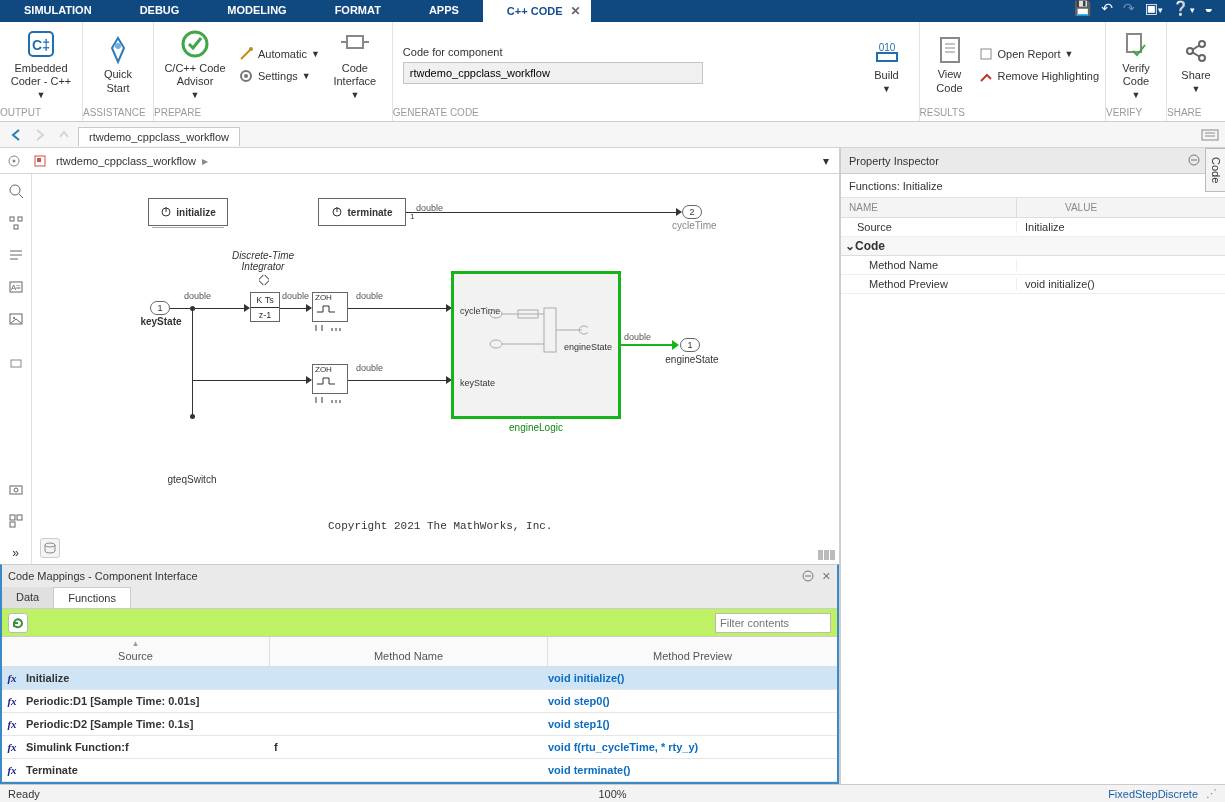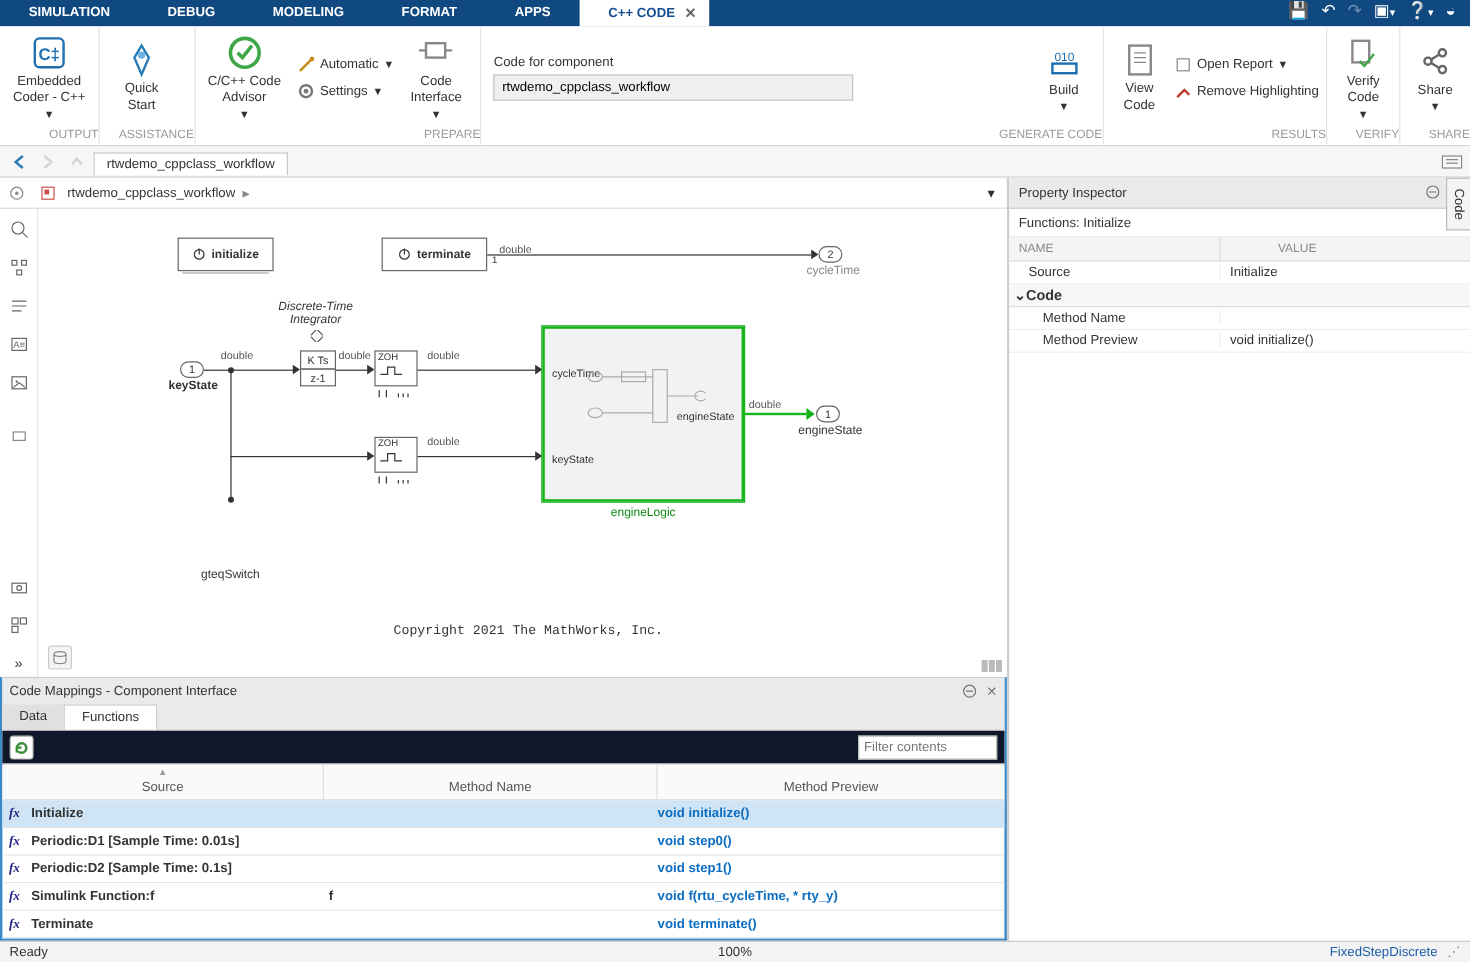--- a/index.html
+++ b/index.html
@@ -10,21 +10,21 @@
 .top-tab { color: #fff; font-weight: 700; font-size: 11px; padding: 4px 24px; cursor: pointer; }
 .top-tab.active { background: #fff; color: #144e90; display:flex; align-items:center; gap:8px; padding-right:10px;}
 .top-tab.active .close { font-size: 12px; color: #666;}
 .titlebar-right { margin-left:auto; display:flex; align-items:center; gap:10px; padding-right:12px; padding-bottom:4px;}
 .tb-icon { color:#fff; font-size:14px; cursor:pointer;}
 
 
 .toolstrip { height: 100px; background: #fff; border-bottom: 1px solid #ccc; display: flex; }
 .ts-group { border-right: 1px solid #e3e3e3; display: flex; flex-direction: column; justify-content: space-between; }
 .ts-group-body { flex:1; display:flex; align-items:center; gap:4px; padding:4px 6px;}
-.ts-group-title { height: 14px; font-size: 10px; color: #9a9a9a; text-align: right; padding-bottom:2px;margin-left:16px;}
+.ts-group-title { height: 14px; font-size: 10px; color: #9a9a9a; text-align: left; padding-bottom:2px;}
 .ts-big-btn { width:70px; display:flex; flex-direction:column; align-items:center; justify-content:center; gap:2px; padding:2px 2px; cursor:pointer; font-size:11px; text-align:center; line-height:1.2;}
 .ts-big-btn .ico { width:32px; height:32px; display:flex; align-items:center; justify-content:center; }
 .ts-small-row { display:flex; align-items:center; gap:4px; font-size:11px; cursor:pointer;}
 .ts-small-row .ico { width:16px; height:16px; display:inline-flex; align-items:center; justify-content:center;}
 svg { display:block; }
 .ts-col { display:flex; flex-direction:column; gap:6px; justify-content:center;}
 .code-comp { display:flex; flex-direction:column; gap:4px; padding:4px; }
 .code-comp-label { font-size:11px; color:#333;}
 .code-comp-input { width:300px; height:22px; background:#f0f0f0; border:1px solid #c4c4c4; padding:0 6px; font-size:11px;}
 
@@ -69,21 +69,21 @@
 .canvas-scale { position:absolute; right:4px; bottom:4px; display:flex; gap:1px;}
 .canvas-scale div { width:5px; height:10px; background:#bbb;}
 
 
 .cm-panel { border:2px solid #3b89c7; border-top:1px solid #ccc;}
 .cm-title { height:22px; background:#eaeaea; display:flex; align-items:center; padding:0 6px; font-size:11px;}
 .cm-title .right { margin-left:auto; display:flex; gap:8px;}
 .cm-tabs { height:22px; display:flex; background:#eaeaea; border-bottom:1px solid #ccc; font-size:11px;}
 .cm-tab { padding:4px 14px; cursor:pointer; background:#e0e0e0;}
 .cm-tab.active { background:#fff; border:1px solid #ccc; border-bottom:none;}
-.cm-toolbar { height:28px; background:#0f172a; border-bottom:1px solid #ccc; display:flex; align-items:center; padding:0 6px;}
+.cm-toolbar { height:28px; background:#bef264; border-bottom:1px solid #ccc; display:flex; align-items:center; padding:0 6px;}
 .cm-refresh { width:20px;height:20px;border:1px solid #bbb; background:#fff; border-radius:3px; display:flex; align-items:center; justify-content:center; cursor:pointer;}
 .cm-filter { margin-left:auto; width:116px; height:20px; border:1px solid #bbb; padding:0 4px; font-size:11px;}
 .cm-head-row { height:30px; display:flex; background:#fafafa; border-bottom:1px solid #ddd; font-size:11px; color:#555;}
 .cm-head-row div { display:flex; align-items:flex-end; justify-content:center; padding-bottom:4px;}
 .cm-col-s { width:268px; border-right:1px solid #ddd;}
 .cm-col-m { width:278px; border-right:1px solid #ddd;}
 .cm-col-p { flex:1;}
 .cm-row { height:23px; display:flex; align-items:center; border-bottom:1px solid #e6e6e6; font-size:11px;font-weight:bold;}
 .cm-row.sel { background:#cfe5f5;}
 .cm-row .fx { width:20px; font-style:italic; font-family:serif; text-align:center; color:#228;}

